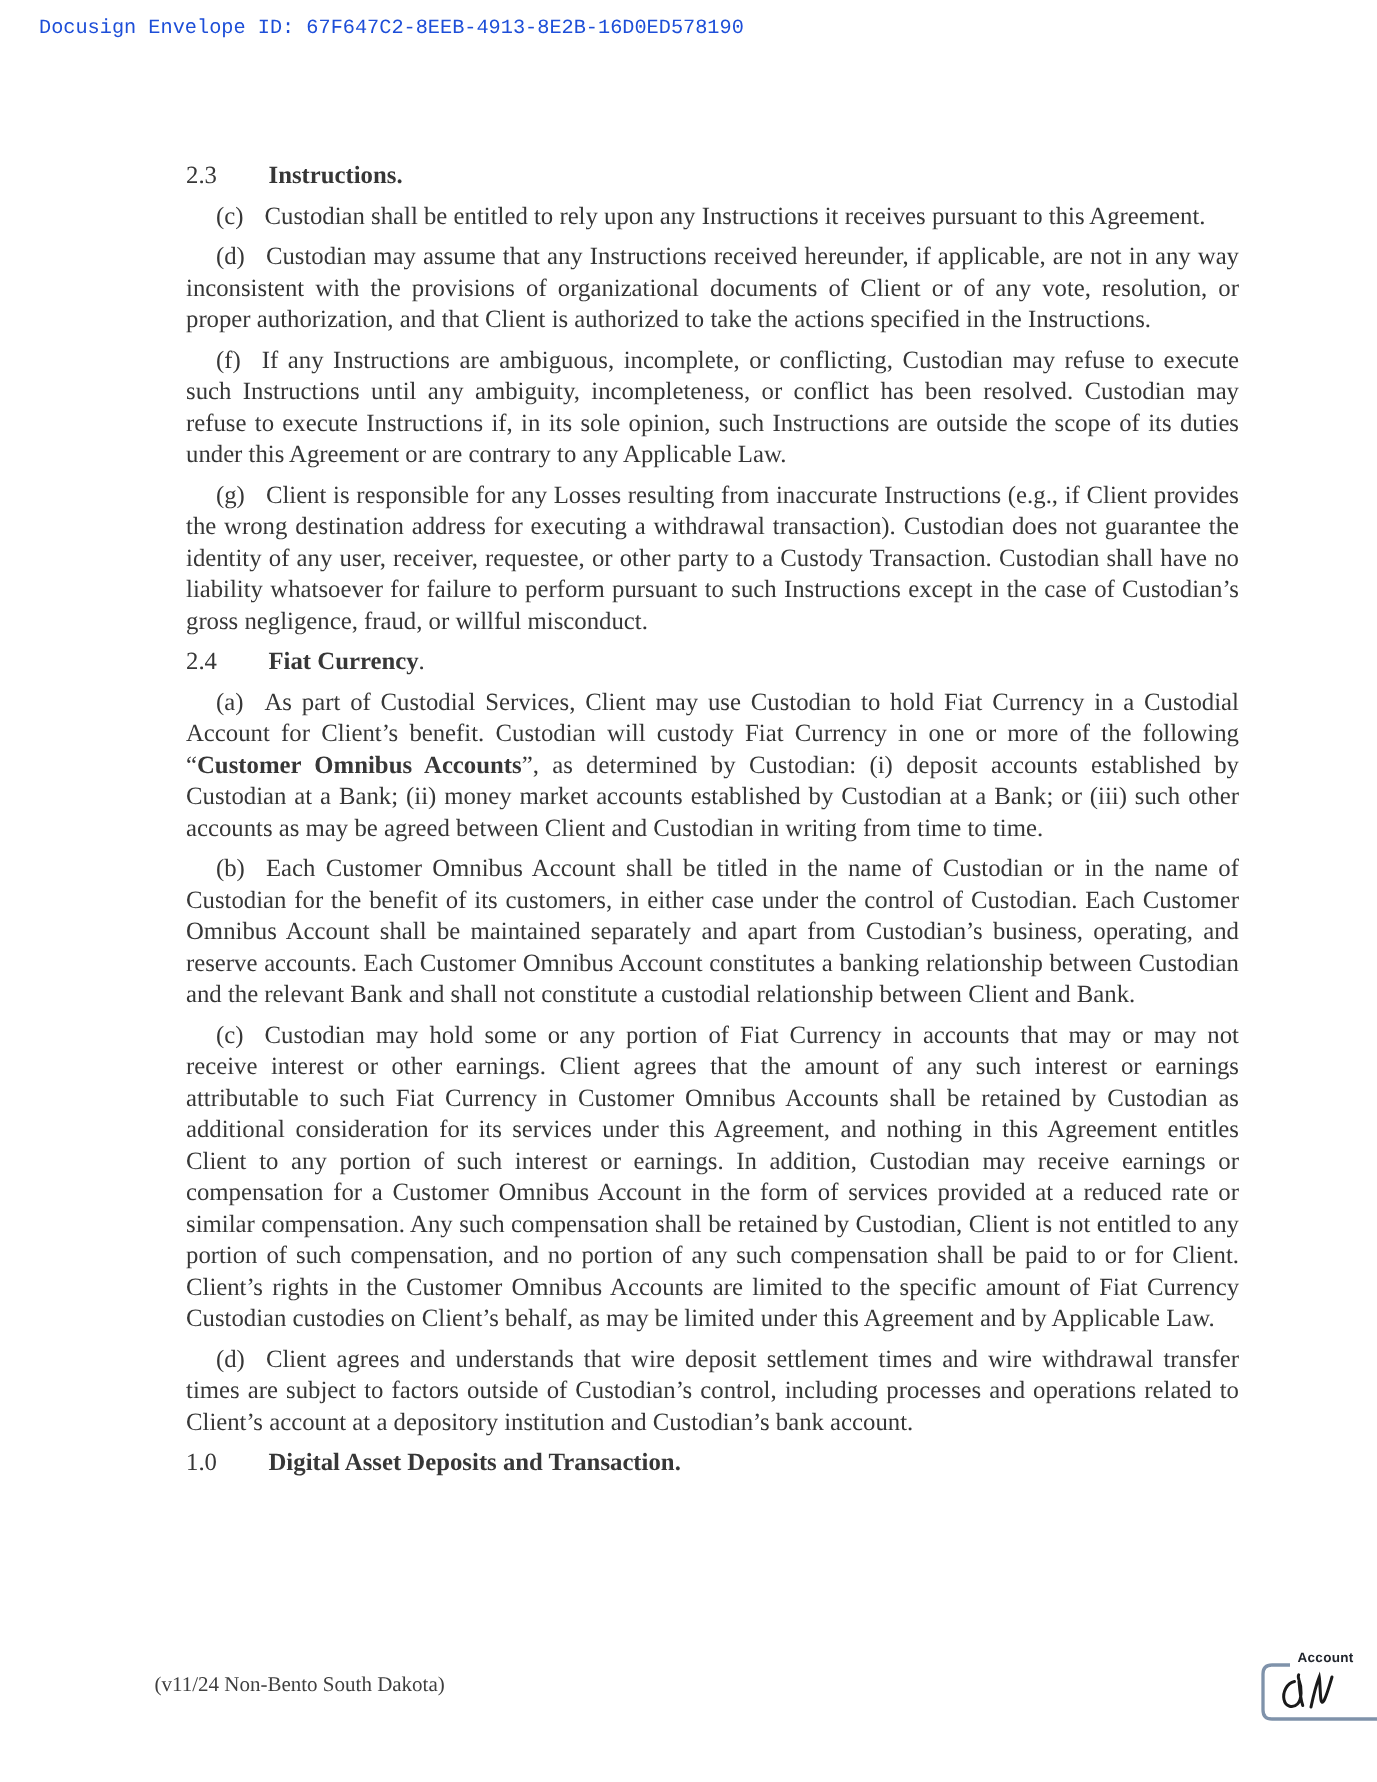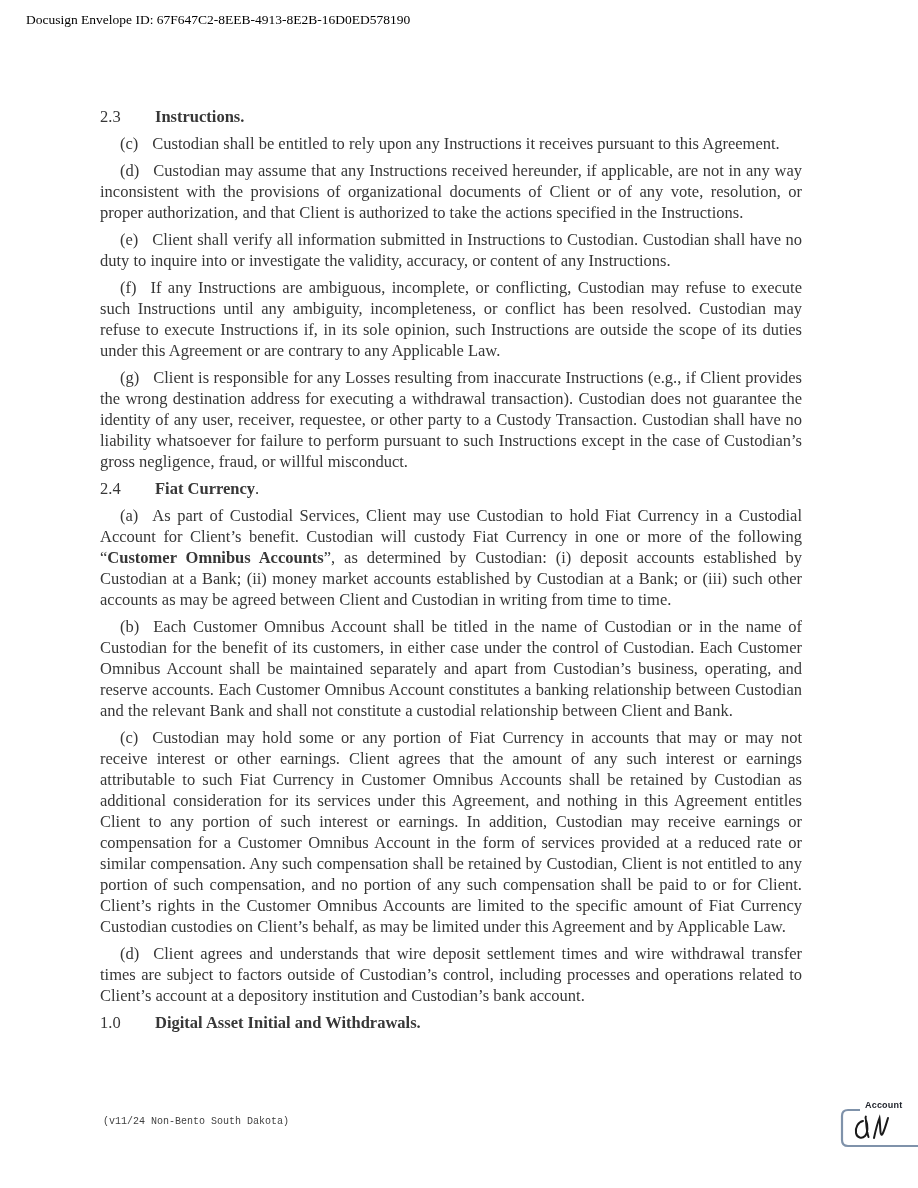--- a/index.html
+++ b/index.html
@@ -5,43 +5,43 @@
   html, body { margin: 0; padding: 0; }
   body {
     width: 918px; height: 1188px;
     background: #ffffff;
     position: relative;
     overflow: hidden;
     font-family: "Liberation Serif", "DejaVu Serif", serif;
   }
   .env-header {
     position: absolute; left: 26px; top: 12px;
-    font-family: Liberation Serif, serif;
-    font-size: 13.5px; color: #000000;
+    font-family: Liberation Mono, monospace;
+    font-size: 13.5px; color: #1d4ed8;
   }
   .doc-body {
-    position: absolute; left: 100px; top: 106px; width: 702px;
+    position: absolute; left: 124px; top: 106px; width: 702px;
     font-size: 16.5px; line-height: 21px; color: #373737;
   }
   h2.sec {
     margin: 6px 0 0 0; padding: 0;
     font-size: 16.5px; line-height: 21px; font-weight: bold; color: #373737;
   }
   h2.sec:first-child { margin-top: 0; }
   .sec-num { display: inline-block; width: 55px; font-weight: normal; }
   .sec-suffix { font-weight: normal; }
   p.para {
     margin: 6px 0 0 0; padding: 0;
     text-align: justify; text-indent: 20px;
   }
   .plabel { padding-right: 14px; }
   .doc-footer {
     position: absolute; left: 103px; top: 1116px;
-    font-family: Liberation Mono, monospace;
-    font-size: 10px; color: #3f3f3f;
+    font-family: Liberation Serif, serif;
+    font-size: 14px; color: #3f3f3f;
   }
   .initial-tab {
     position: absolute; left: 838px; top: 1100px; width: 80px; height: 58px;
   }
   .initial-tab .bracket { position: absolute; left: 0; top: 4px; }
   .initial-tab .tab-label {
     position: absolute; left: 26px; top: 0px;
     font-family: "Liberation Sans", "DejaVu Sans", sans-serif;
     font-size: 9px; font-weight: bold; color: #20242c; letter-spacing: 0.2px;
     background: #ffffff; padding: 0 1px;
@@ -52,32 +52,31 @@
 <body>
 
 <div class="env-header">Docusign Envelope ID: 67F647C2-8EEB-4913-8E2B-16D0ED578190</div>
 
 <div class="doc-body">
 
   <h2 class="sec"><span class="sec-num">2.3</span><span class="sec-title">Instructions.</span><span class="sec-suffix"></span></h2>
 
   <p class="para"><span class="plabel">(c)</span><span class="ptext"><span>Custodian shall be entitled to rely upon any Instructions it receives pursuant to this Agreement.</span></span></p>
   <p class="para"><span class="plabel">(d)</span><span class="ptext"><span>Custodian may assume that any Instructions received hereunder, if applicable, are not in any way inconsistent with the provisions of organizational documents of Client or of any vote, resolution, or proper authorization, and that Client is authorized to take the actions specified in the Instructions.</span></span></p>
-  <p class="para"><span class="plabel">(e)</span><span class="ptext"><span>Client shall verify all information submitted in Instructions to Custodian. Custodian shall have no duty to inquire into or investigate the validity, accuracy, or content of any Instructions.</span></span></p>
   <p class="para"><span class="plabel">(f)</span><span class="ptext"><span>If any Instructions are ambiguous, incomplete, or conflicting, Custodian may refuse to execute such Instructions until any ambiguity, incompleteness, or conflict has been resolved. Custodian may refuse to execute Instructions if, in its sole opinion, such Instructions are outside the scope of its duties under this Agreement or are contrary to any Applicable Law.</span></span></p>
   <p class="para"><span class="plabel">(g)</span><span class="ptext"><span>Client is responsible for any Losses resulting from inaccurate Instructions (e.g., if Client provides the wrong destination address for executing a withdrawal transaction). Custodian does not guarantee the identity of any user, receiver, requestee, or other party to a Custody Transaction. Custodian shall have no liability whatsoever for failure to perform pursuant to such Instructions except in the case of Custodian’s gross negligence, fraud, or willful misconduct.</span></span></p>
 
   <h2 class="sec"><span class="sec-num">2.4</span><span class="sec-title">Fiat Currency</span><span class="sec-suffix">.</span></h2>
 
   <p class="para"><span class="plabel">(a)</span><span class="ptext"><span>As part of Custodial Services, Client may use Custodian to hold Fiat Currency in a Custodial Account for Client’s benefit. Custodian will custody Fiat Currency in one or more of the following “</span><b>Customer Omnibus Accounts</b><span>”, as determined by Custodian: (i) deposit accounts established by Custodian at a Bank; (ii) money market accounts established by Custodian at a Bank; or (iii) such other accounts as may be agreed between Client and Custodian in writing from time to time.</span></span></p>
   <p class="para"><span class="plabel">(b)</span><span class="ptext"><span>Each Customer Omnibus Account shall be titled in the name of Custodian or in the name of Custodian for the benefit of its customers, in either case under the control of Custodian.  Each Customer Omnibus Account shall be maintained separately and apart from Custodian’s business, operating, and reserve accounts. Each Customer Omnibus Account constitutes a banking relationship between Custodian and the relevant Bank and shall not constitute a custodial relationship between Client and Bank.</span></span></p>
   <p class="para"><span class="plabel">(c)</span><span class="ptext"><span>Custodian may hold some or any portion of Fiat Currency in accounts that may or may not receive interest or other earnings. Client agrees that the amount of any such interest or earnings attributable to such Fiat Currency in Customer Omnibus Accounts shall be retained by Custodian as additional consideration for its services under this Agreement, and nothing in this Agreement entitles Client to any portion of such interest or earnings. In addition, Custodian may receive earnings or compensation for a Customer Omnibus Account in the form of services provided at a reduced rate or similar compensation. Any such compensation shall be retained by Custodian, Client is not entitled to any portion of such compensation, and no portion of any such  compensation shall be paid to or for Client.  Client’s rights in the Customer Omnibus Accounts are limited to the specific amount of Fiat Currency Custodian custodies on Client’s behalf, as may be limited under this Agreement and by Applicable Law.</span></span></p>
   <p class="para"><span class="plabel">(d)</span><span class="ptext"><span>Client agrees and understands that wire deposit settlement times and wire withdrawal transfer times are subject to factors outside of Custodian’s control, including processes and operations related to Client’s account at a depository institution and Custodian’s bank account.</span></span></p>
 
-  <h2 class="sec"><span class="sec-num">1.0</span><span class="sec-title">Digital Asset Initial and Withdrawals.</span><span class="sec-suffix"></span></h2>
+  <h2 class="sec"><span class="sec-num">1.0</span><span class="sec-title">Digital Asset Deposits and Transaction.</span><span class="sec-suffix"></span></h2>
 
 </div>
 
 <div class="doc-footer">(v11/24  Non-Bento South Dakota)</div>
 
 <div class="initial-tab">
   <svg class="bracket" width="80" height="48" viewBox="0 0 80 48">
     <path d="M22 6 L10 6 Q4 6 4 12 L4 36 Q4 42 10 42 L80 42" fill="none" stroke="#7f92aa" stroke-width="2.2"></path>
   </svg>
   <span class="tab-label">Account</span>

